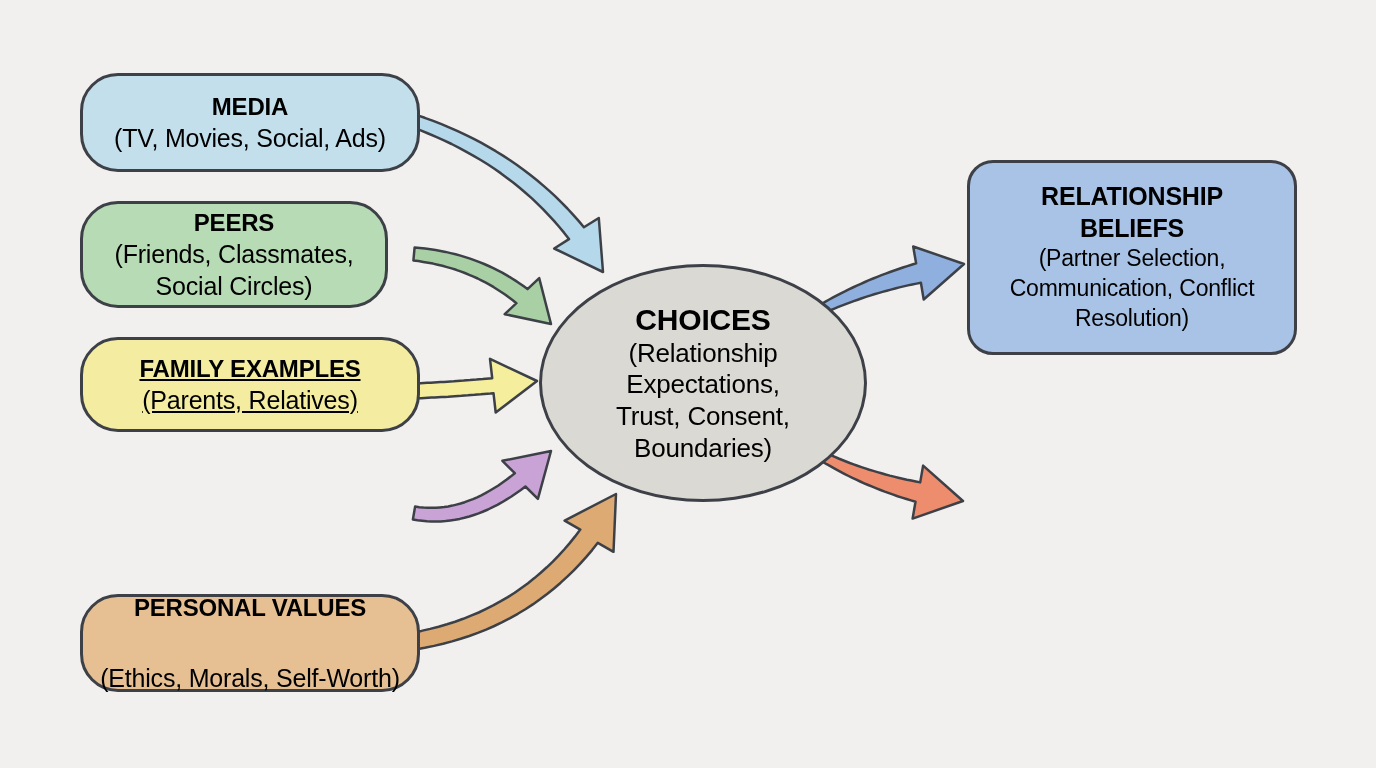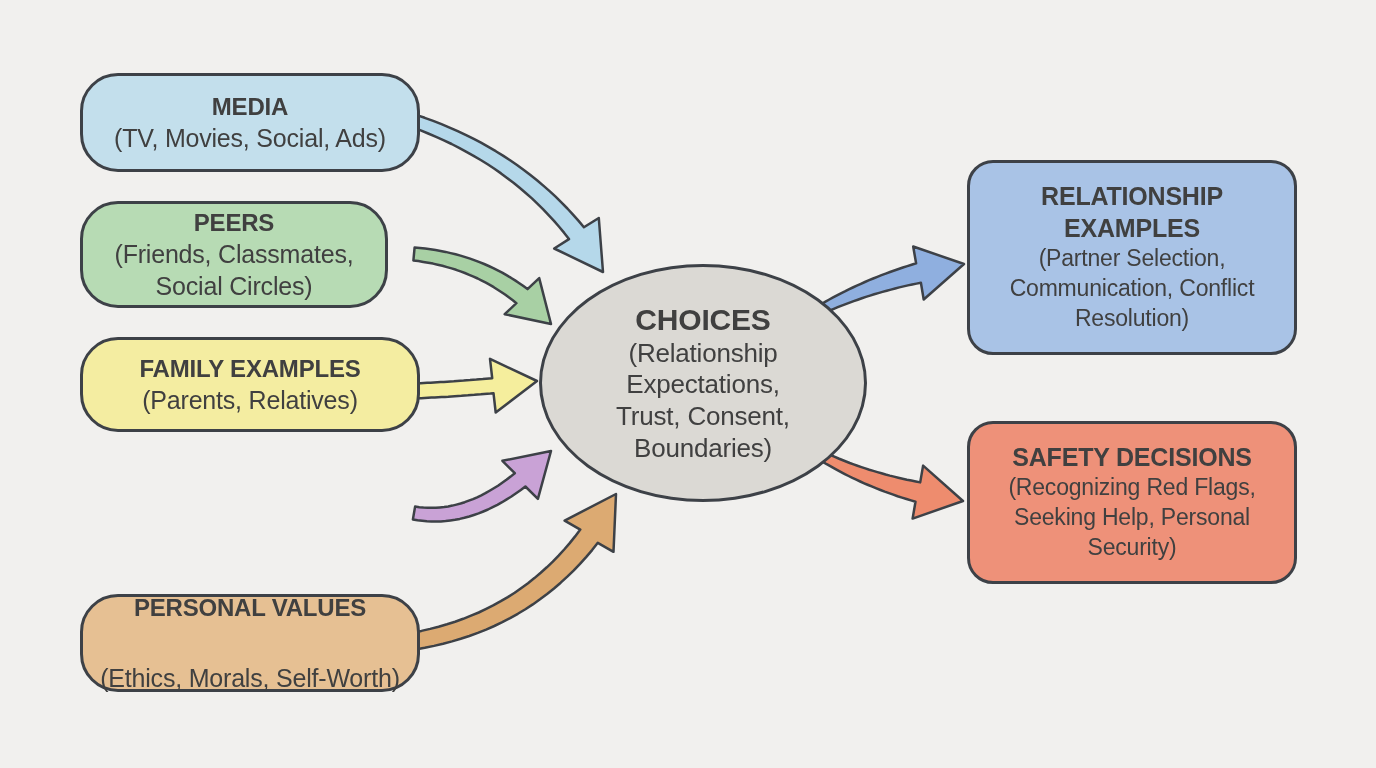--- a/index.html
+++ b/index.html
@@ -10,38 +10,38 @@
   }
   #stage{
     position:relative;width:1376px;height:768px;
     background:#f1f0ee;
   }
   #arrow-layer{position:absolute;left:0;top:0;z-index:1;}
   .node{
     position:absolute;z-index:2;box-sizing:border-box;
     border:3px solid #3d4147;
     display:flex;flex-direction:column;align-items:center;justify-content:center;
-    text-align:center;color:#404040;padding:6px 10px;
+    text-align:center;color:#000000;padding:6px 10px;
     letter-spacing:-0.2px;
   }
   .src{border-radius:38px;}
   .outcome{border-radius:26px;}
   .title{font-weight:700;white-space:pre-line;}
   .subtitle{font-weight:400;white-space:pre-line;}
   .src .title{font-size:24px;line-height:1.25;}
   .src .subtitle{font-size:25px;line-height:1.28;}
   .outcome .title{font-size:25px;line-height:1.25;}
   .outcome .subtitle{font-size:23px;line-height:1.3;}
   #n-beliefs{border-radius:50%;}
   #n-beliefs .title{font-size:30px;line-height:1.2;}
   #n-beliefs .subtitle{font-size:26px;line-height:1.22;}
 
   #n-media   {left:80px; top:73px;  width:340px;height:99px;}
   #n-peers   {left:80px; top:201px; width:308px;height:107px;}
-  #n-family  {left:80px; top:337px; width:340px;height:95px;}
+  #n-family  {left:80px; top:337px; width:340px;height:95px;text-decoration:underline;}
   #n-myths   {left:80px; top:459px; width:340px;height:107px;}
   #n-personal{left:80px; top:594px; width:340px;height:98px;gap:39px;}
   #n-beliefs {left:539px;top:264px; width:328px;height:238px;}
   #n-rc      {left:967px;top:160px; width:330px;height:195px;}
   #n-sd      {left:967px;top:421px; width:330px;height:163px;}
 </style>
 </head>
 <body>
 
 <div id="stage" style="background: rgb(241, 240, 238);">
@@ -81,26 +81,20 @@
   <div id="n-beliefs" class="node" style="background-color: rgb(219, 217, 212);">
     <div class="title">CHOICES</div>
     <div class="subtitle">(Relationship
 Expectations,
 Trust, Consent,
 Boundaries)</div>
   </div>
 
   <div id="n-rc" class="node outcome" style="background-color: rgb(169, 195, 230);">
     <div class="title">RELATIONSHIP
-EXAMPLES</div>
+BELIEFS</div>
     <div class="subtitle">(Partner Selection,
 Communication, Conflict
 Resolution)</div>
   </div>
 
-  <div id="n-sd" class="node outcome" style="background-color: rgb(238, 145, 121);">
-    <div class="title">SAFETY DECISIONS</div>
-    <div class="subtitle">(Recognizing Red Flags,
-Seeking Help, Personal
-Security)</div>
-  </div>
 
 </div>
 
 </body></html>

